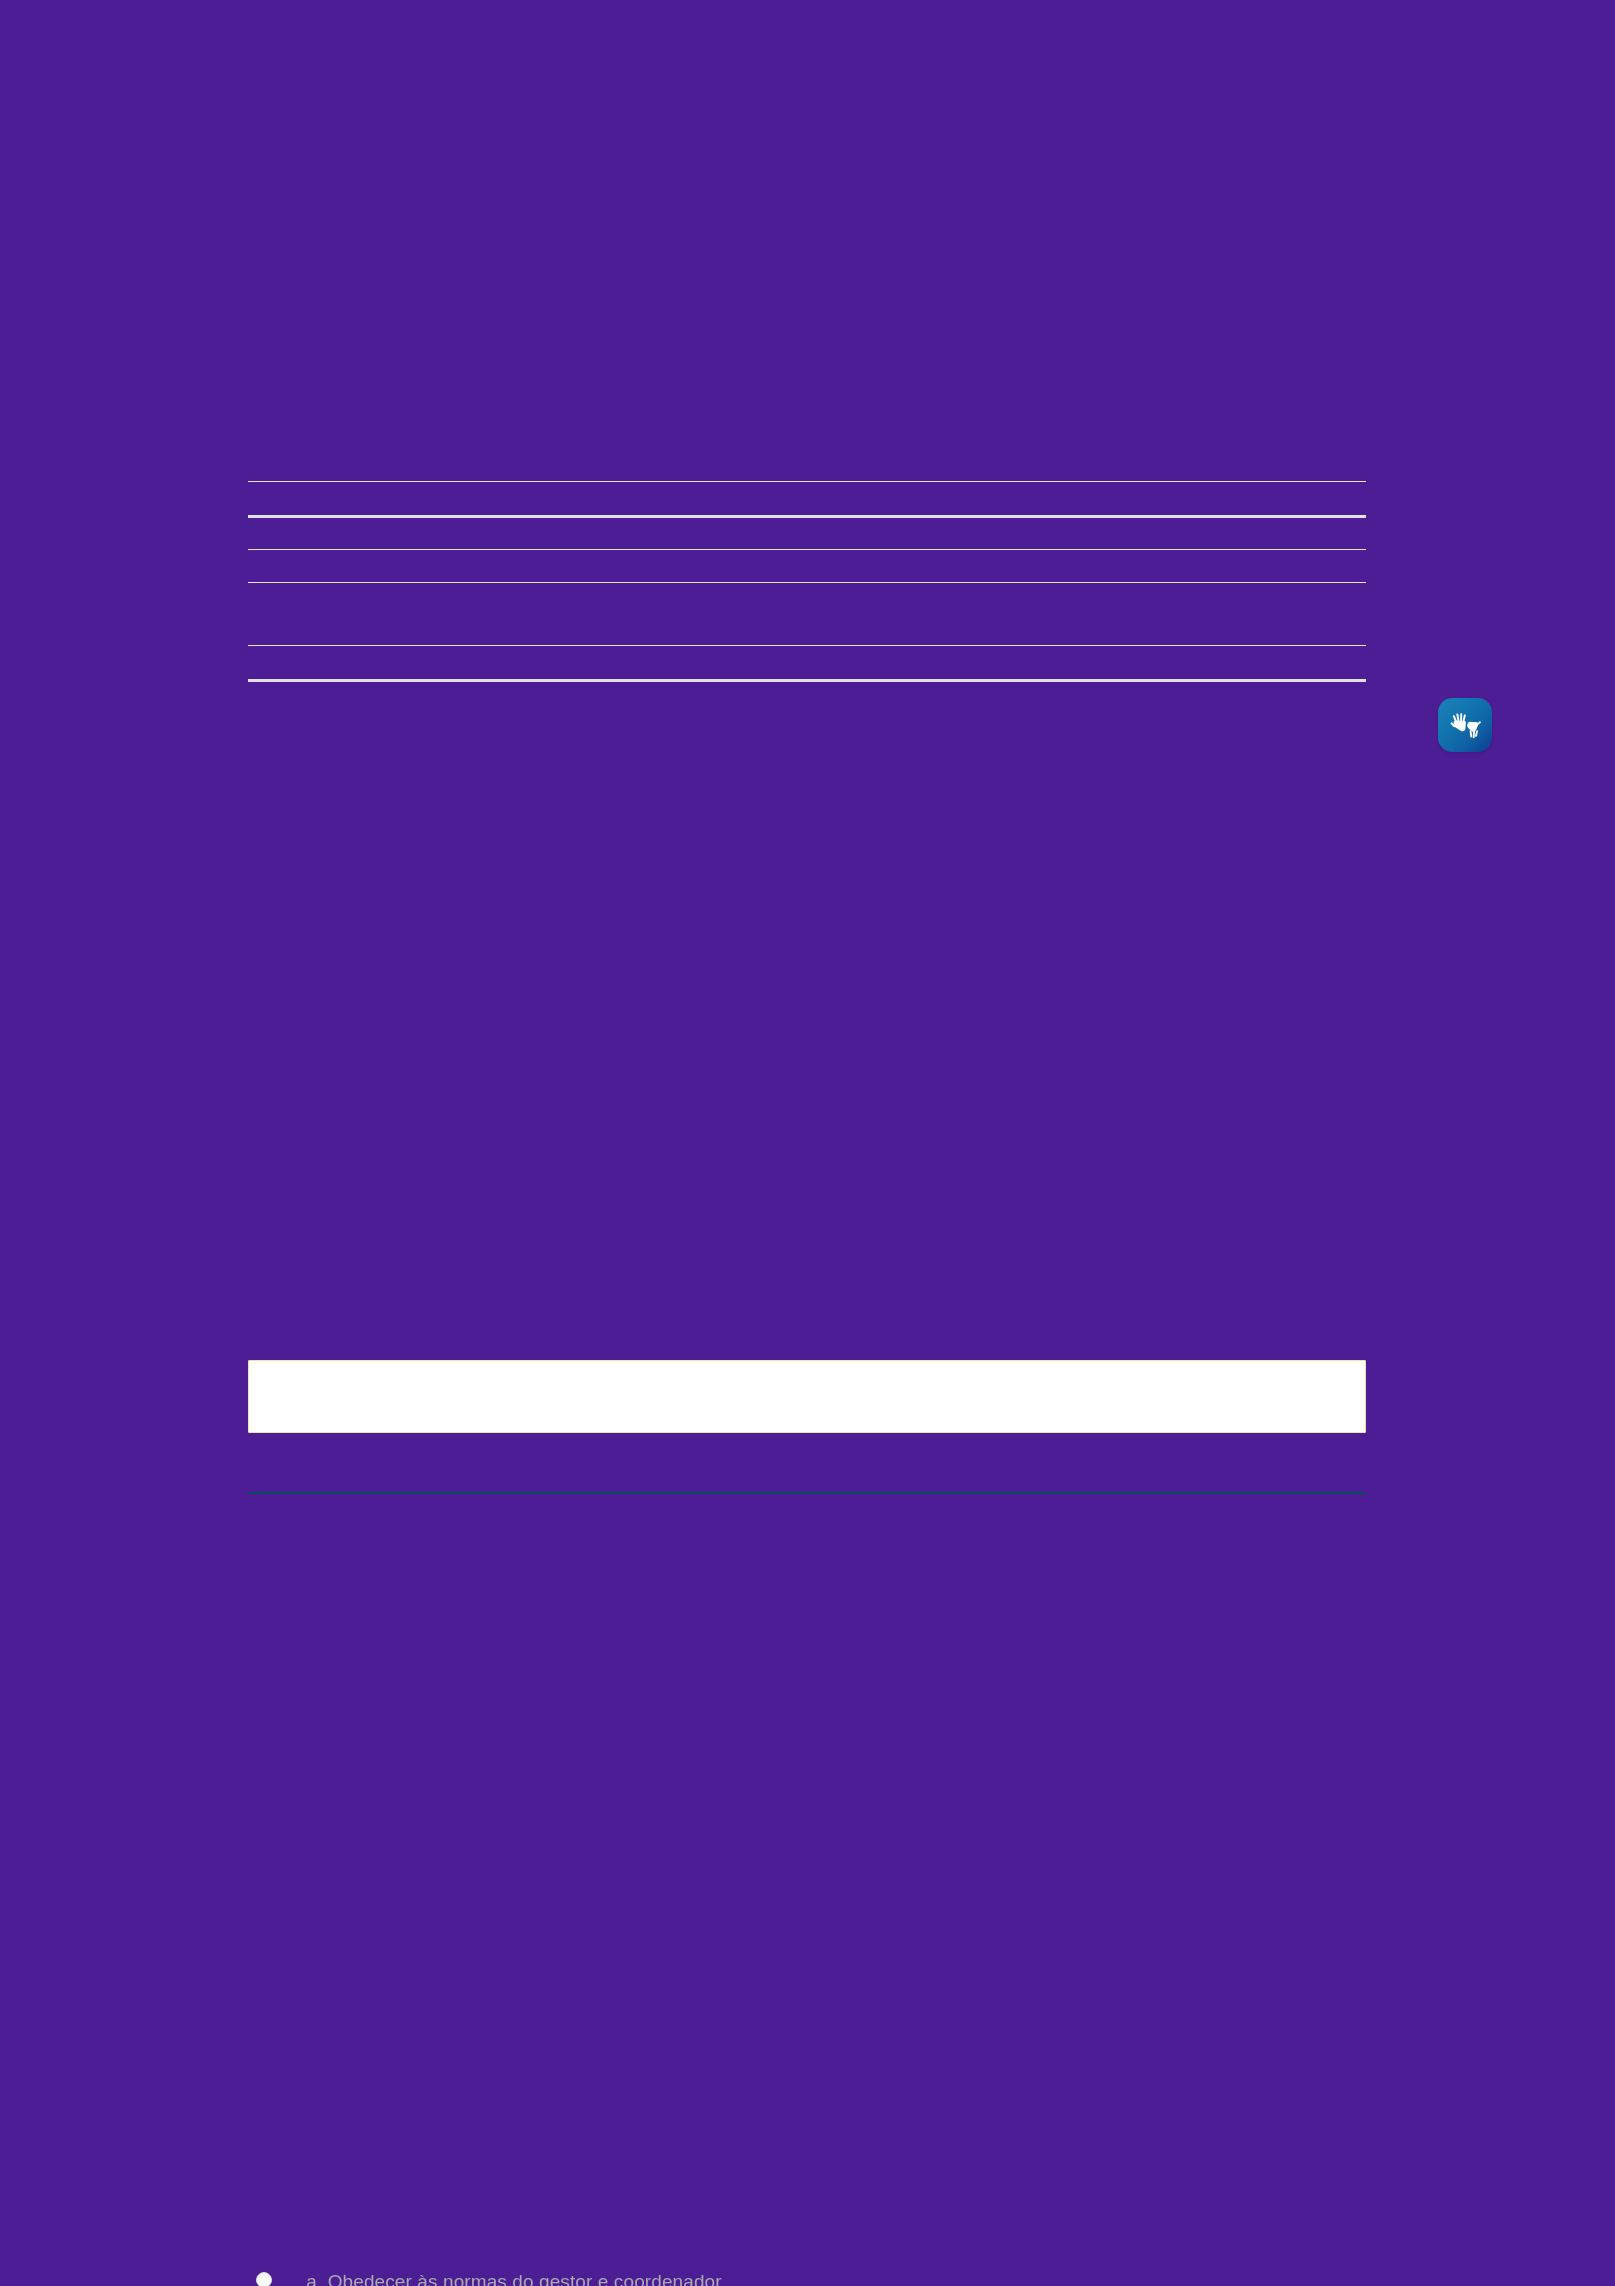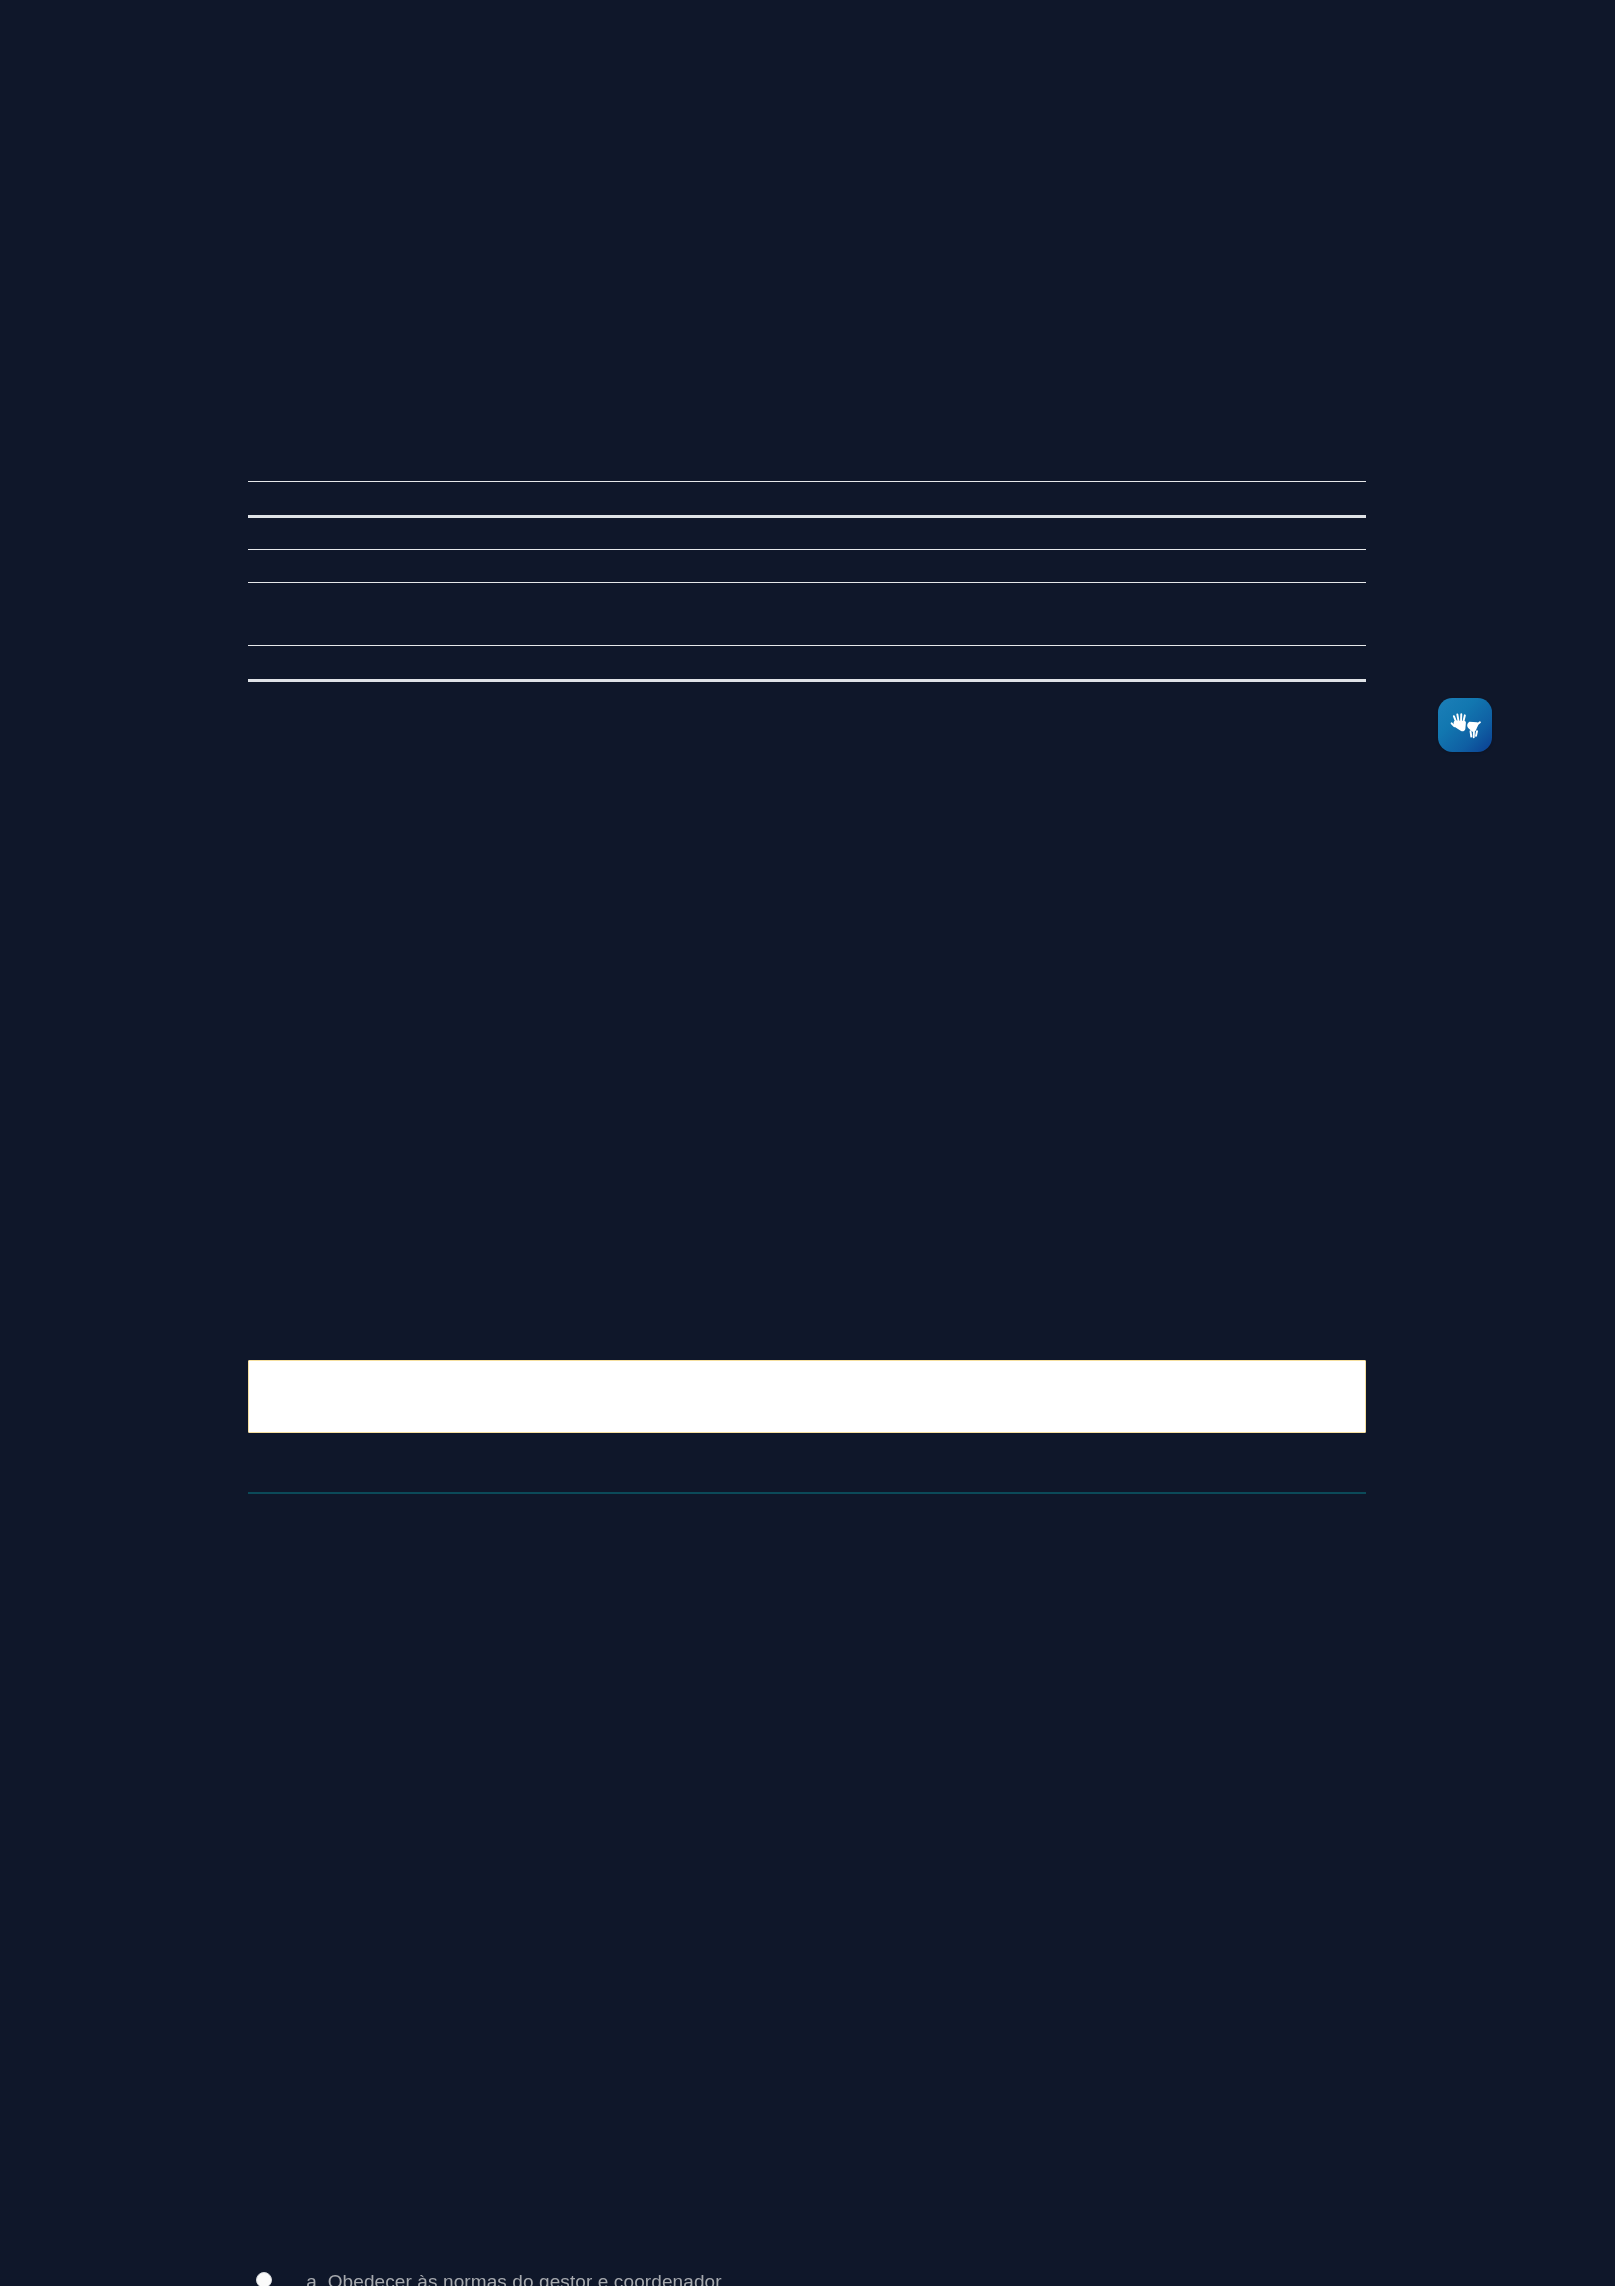--- a/index.html
+++ b/index.html
@@ -15,21 +15,21 @@
     overflow: hidden;
     font-family: "Liberation Sans", "DejaVu Sans", sans-serif;
     background: #fefefe;
     -webkit-font-smoothing: antialiased;
   }
 
   
   .page {
     position: absolute;
     inset: 0;
-    background: #0f172a;
+    background: #4c1d95;
   }
 
   
   .rules-block {
     position: absolute;
     left: 248px;
     top: 471px;
     width: 1118px;
   }
   .rule {

